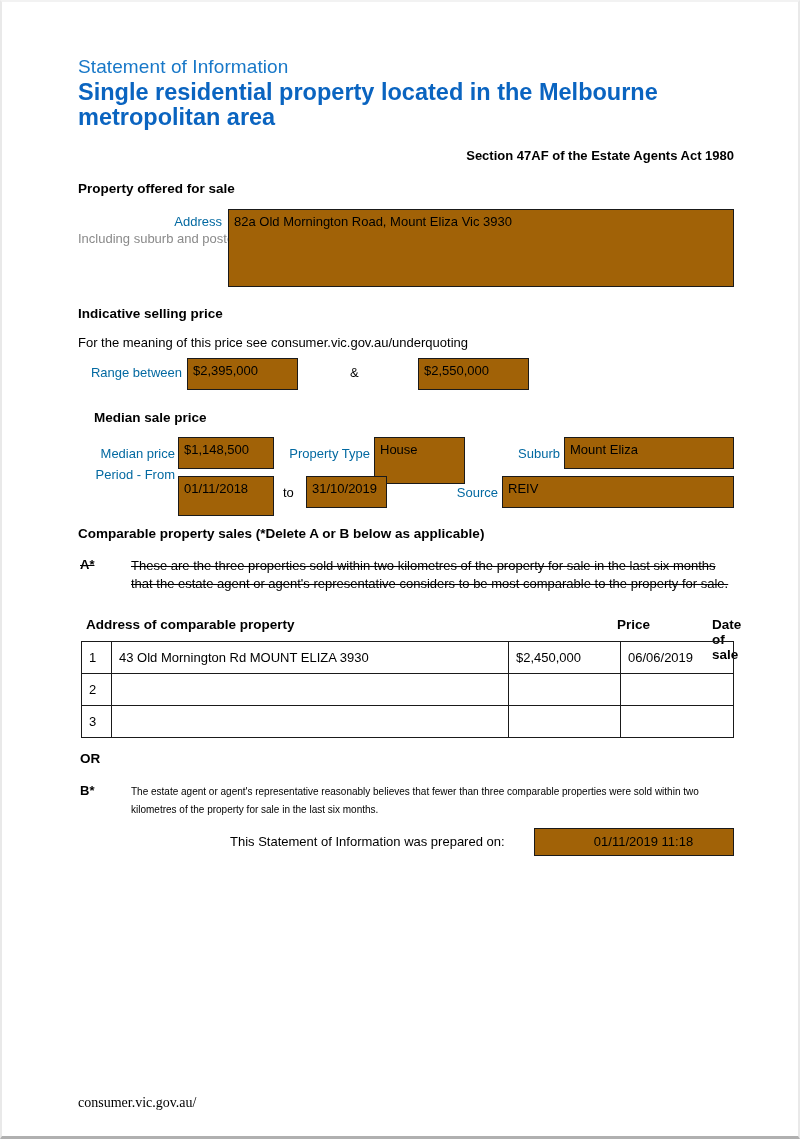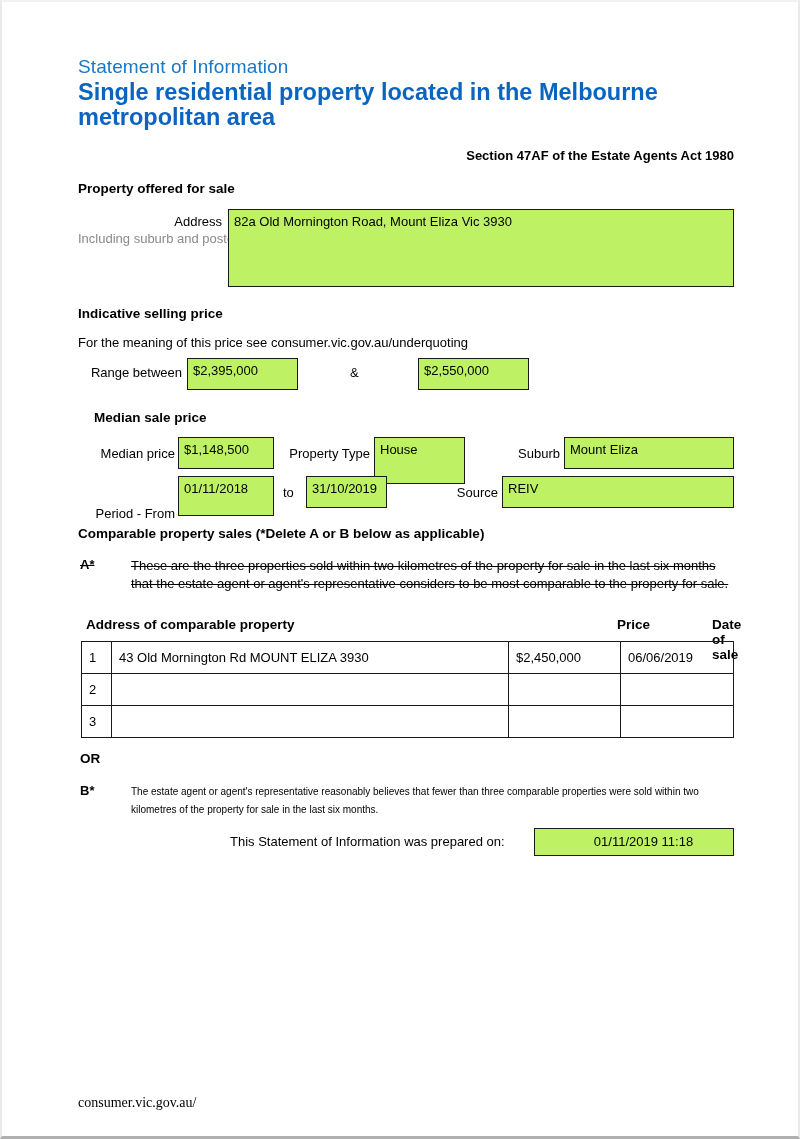--- a/index.html
+++ b/index.html
@@ -75,34 +75,34 @@
     white-space: nowrap;
   }
   .plain {
     position: absolute;
     font-size: 13px;
     color: #000;
   }
   .label {
     position: absolute;
     font-size: 13px;
-    color: #000000;
+    color: #0369a1;
     text-align: right;
     white-space: nowrap;
   }
   .label-grey {
     color: #8a8a8a;
   }
 
   
   .box {
     position: absolute;
     border: 1.4px solid #1a1a1a;
     box-sizing: border-box;
-    background: #bef264;
+    background: #a16207;
     font-size: 13px;
     color: #000;
     padding: 4px 5px 0 5px;
     overflow: hidden;
   }
   .box.center {
     text-align: center;
     padding-top: 5px;
   }
 
@@ -256,21 +256,21 @@
 
     <div class="sec-head" style="left:16px; top:408px;">Median sale price</div>
 
     <div class="label" style="left:0; top:444px; width:97px;">Median price</div>
     <div class="box" style="left:100px; top:435px; width:96px; height:32px;">$1,148,500</div>
     <div class="label" style="left:200px; top:444px; width:92px;">Property Type</div>
     <div class="box" style="left:296px; top:435px; width:91px; height:47px;">House</div>
     <div class="label" style="left:400px; top:444px; width:82px;">Suburb</div>
     <div class="box" style="left:486px; top:435px; width:170px; height:32px;">Mount Eliza</div>
 
-    <div class="label" style="left:0; top:504px; width:97px;">Period - From</div>
+    <div class="label" style="left:0; top:465px; width:97px;">Period - From</div>
     <div class="box" style="left:100px; top:474px; width:96px; height:40px;">01/11/2018</div>
     <div class="plain" style="left:205px; top:483px;">to</div>
     <div class="box" style="left:228px; top:474px; width:81px; height:32px;">31/10/2019</div>
     <div class="label" style="left:340px; top:483px; width:80px;">Source</div>
     <div class="box" style="left:424px; top:474px; width:232px; height:32px;">REIV</div>
 
     <div class="sec-head" style="left:0; top:524px;">Comparable property sales (*Delete A or B below as applicable)</div>
     <div class="struck-mark" style="left:2px; top:555px;">A*</div>
     <div class="struck" style="left:53px; top:555px; width:600px;">These are the three properties sold within two kilometres of the property for sale in the last six months that the estate agent or agent's representative considers to be most comparable to the property for sale.</div>
 

